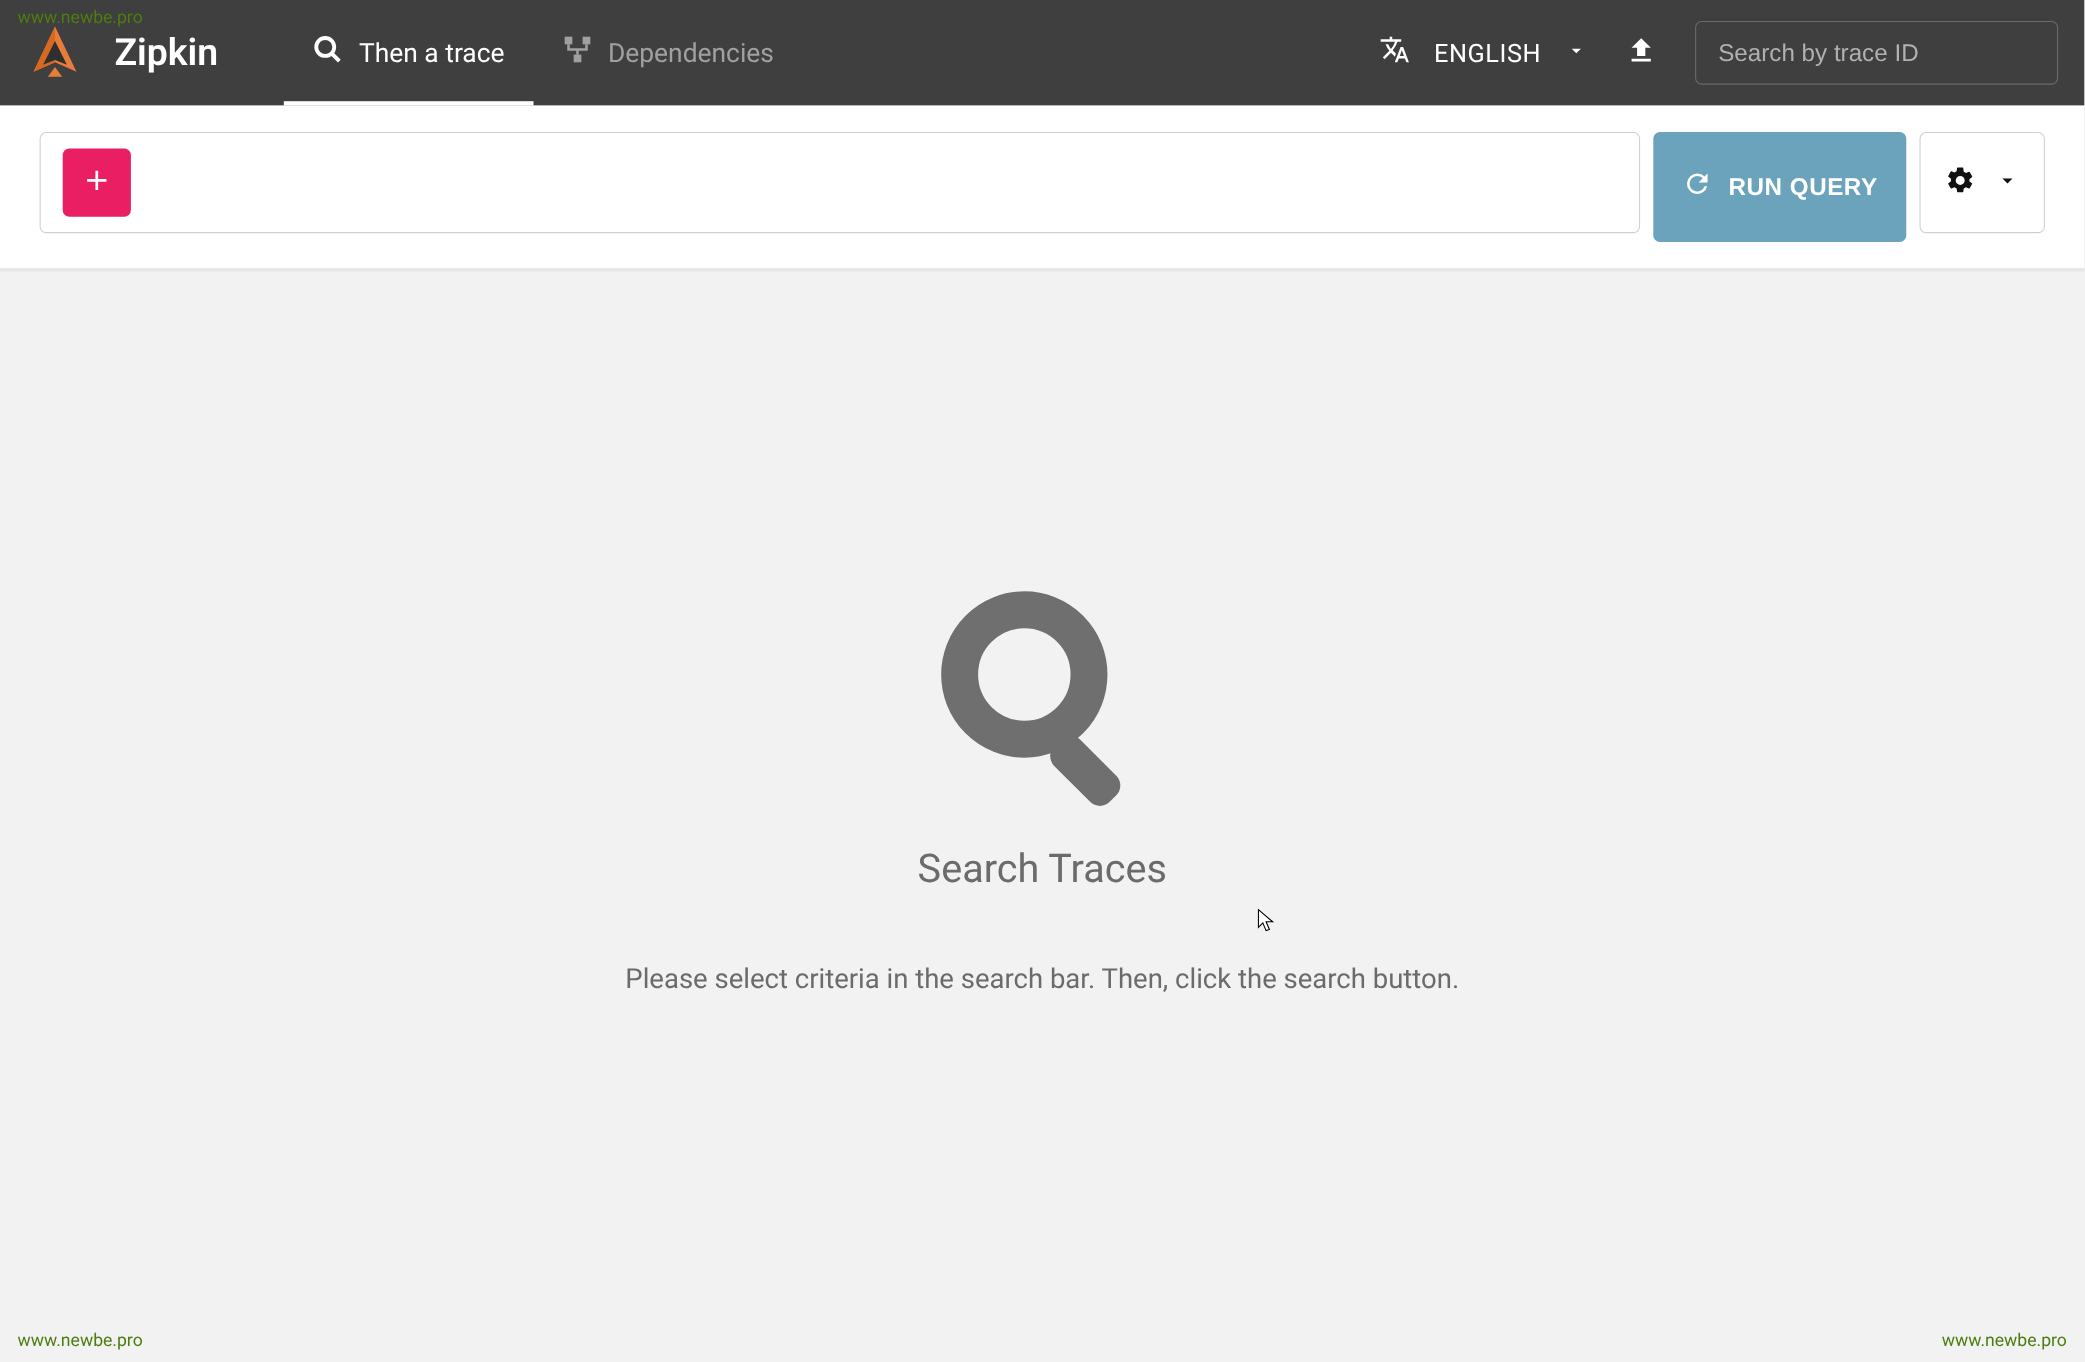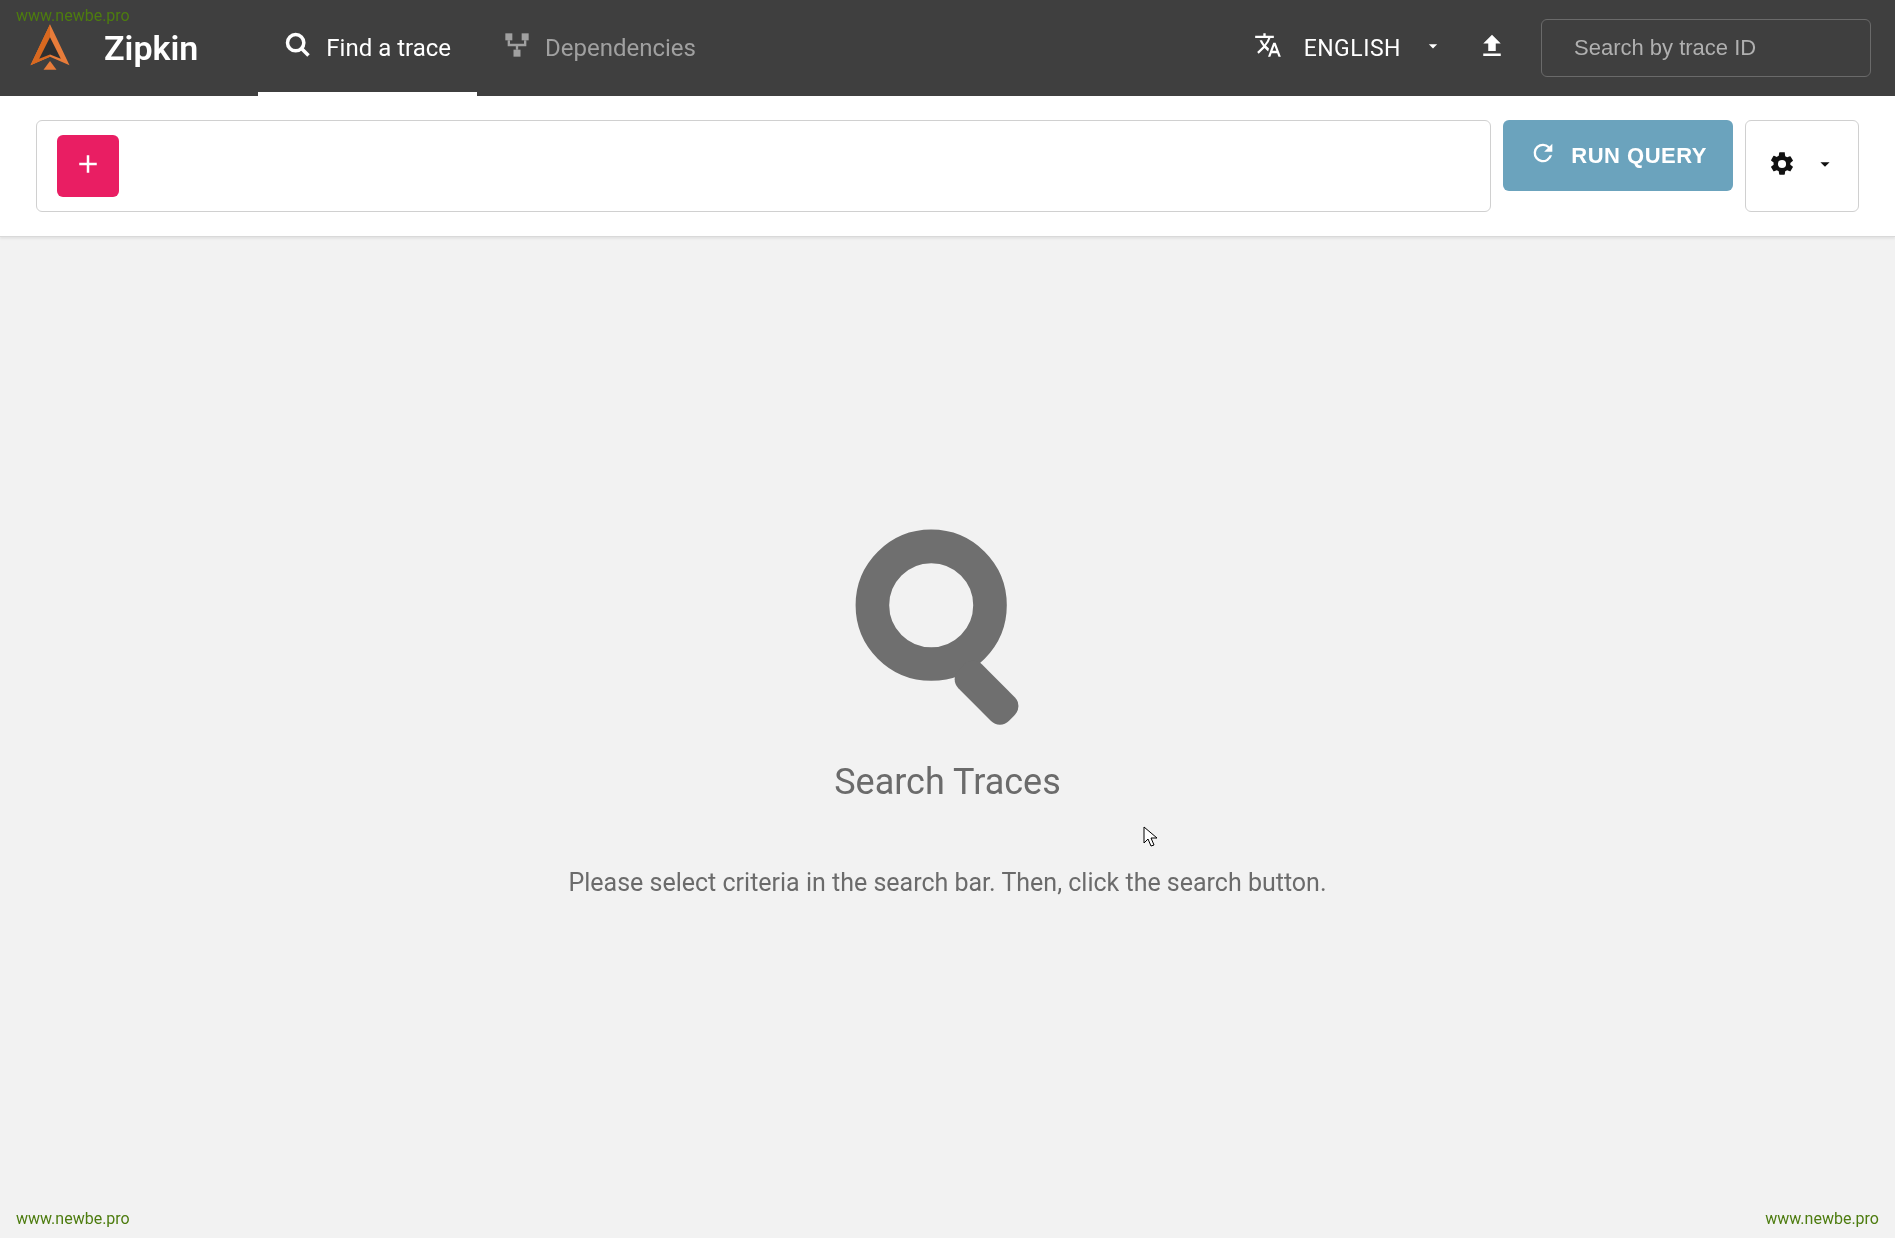--- a/index.html
+++ b/index.html
@@ -71,21 +71,21 @@
     margin-right: 34px;
     display: flex;
     align-items: center;
   }
   .trace-id-input {
     width: 330px;
     height: 58px;
     background: transparent;
     border: 1px solid #6a6a6a;
     border-radius: 6px;
-    padding: 0 32px;
+    padding: 0 20px;
     font-size: 22px;
     color: #fff;
   }
   .trace-id-input::placeholder { color: #b0b0b0; }
 
   
   .toolbar-wrap {
     background: #fff;
     padding: 24px 36px;
     border-bottom: 1px solid #d9d9d9;
@@ -112,21 +112,21 @@
     display: flex;
     align-items: center;
     justify-content: center;
     cursor: pointer;
   }
   .run-query-btn {
     background: #6ba3bd;
     color: #fff;
     border: none;
     border-radius: 6px;
-    height: 71px;
+    height: 100px;
     padding: 0 26px;
     display: flex;
     align-items: center;
     gap: 14px;
     font-size: 22px;
     font-weight: 600;
     letter-spacing: 0.5px;
     cursor: pointer;
   }
   .settings-btn {
@@ -203,21 +203,21 @@
   </div>
 
   <div class="nav-tabs">
     <div class="nav-tab active">
       <span>
         <svg width="28" height="28" viewBox="0 0 24 24" fill="none" stroke="#fff" stroke-width="3">
           <circle cx="10" cy="10" r="7"></circle>
           <line x1="15" y1="15" x2="21" y2="21"></line>
         </svg>
       </span>
-      <span>Find a trace</span>
+      <span>Then a trace</span>
     </div>
     <div class="nav-tab inactive">
       <span>
         <svg width="28" height="28" viewBox="0 0 24 24" fill="#a0a0a0">
           <rect x="2" y="2" width="6" height="6"></rect>
           <rect x="16" y="2" width="6" height="6"></rect>
           <rect x="9" y="16" width="6" height="6"></rect>
           <path d="M5 8 v4 h14 v-4 M12 12 v4" stroke="#a0a0a0" stroke-width="2" fill="none"></path>
         </svg>
       </span>

